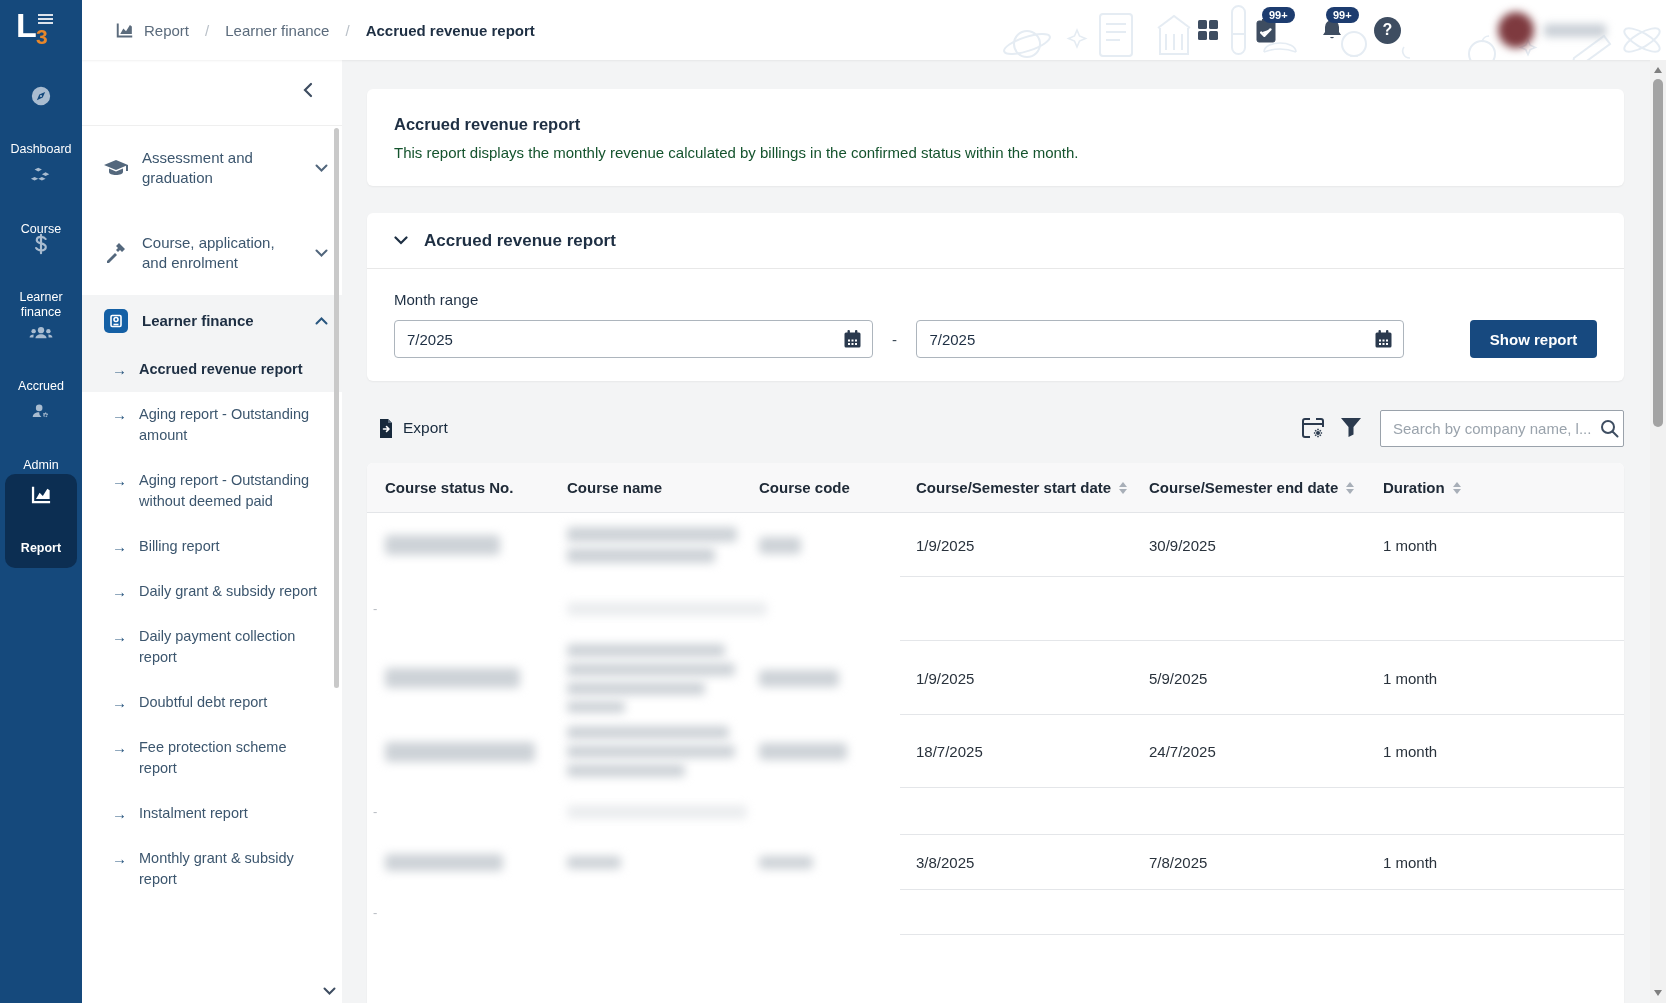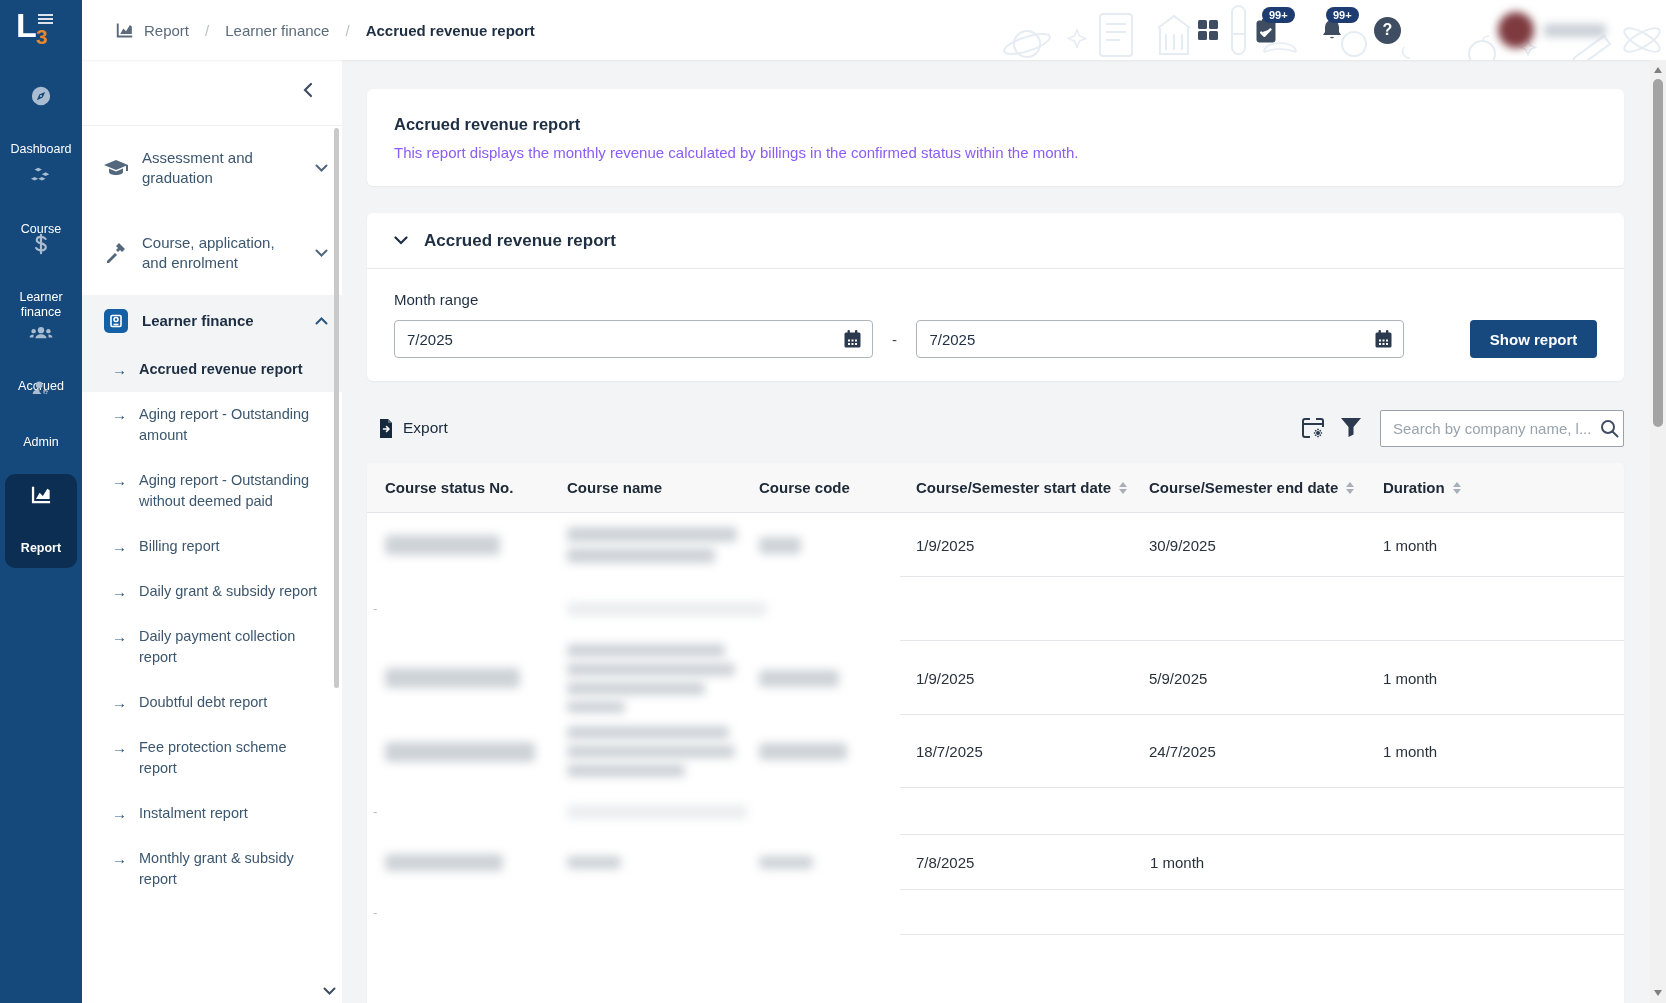--- a/index.html
+++ b/index.html
@@ -50,21 +50,21 @@
   .nav-link .arrow { color:#28567F; font-size:15px; line-height:1.4; }
   .nav-link.active { background:#F3F4F5; color:#1E2F43; font-weight:600; }
   .side-scroll-thumb { position:absolute; right:3px; top:68px; width:5px; height:560px; background:#C9C9C9; border-radius:3px; }
   .side-scroll-down { position:absolute; right:6px; bottom:8px; color:#3E4D61; cursor:pointer; }
 
   
   .main { position:absolute; left:342px; top:60px; width:1308px; height:943px; background:#F3F4F5; }
   .card { position:absolute; left:25px; width:1257px; background:#fff; border-radius:6px; box-shadow:0 1px 2px rgba(0,0,0,.05); }
   .info-card { top:29px; height:97px; padding:26px 27px; }
   .info-title { font-size:16.5px; font-weight:700; color:#1E2F43; margin-bottom:10px; }
-  .info-desc { font-size:15px; color:#8b5cf6; }
+  .info-desc { font-size:15px; color:#14532d; }
 
   .filter-card { top:153px; height:168px; }
   .filter-head { height:56px; display:flex; align-items:center; gap:16px; padding:0 27px; border-bottom:1px solid #E8E8E8; cursor:pointer; }
   .filter-title { font-size:17px; font-weight:700; color:#1E2F43; }
   .filter-body { position:relative; padding:22px 27px 0; }
   .field-label { font-size:15px; color:#1E2F43; margin-bottom:12px; }
   .inputs-row { display:flex; align-items:center; }
   .date-input { position:relative; height:38px; border:1px solid #ADB5BD; border-radius:4px; background:#fff; display:flex; }
   .date-input input { border:0; outline:0; font-size:15px; color:#1E2F43; padding:0 12px; width:100%; font-family:"Liberation Sans",sans-serif; background:transparent; }
   .date-input .cal { position:absolute; right:11px; top:9px; color:#2B3A4E; }
@@ -157,21 +157,21 @@
             <circle cx="13" cy="8" r="3.4"></circle>
             <path d="M13 12.4c-3.4 0-6 1.8-6 4.4h12c0-2.6-2.6-4.4-6-4.4z"></path>
             <circle cx="5" cy="9" r="2.4"></circle>
             <circle cx="21" cy="9" r="2.4"></circle>
             <path d="M5 12.6c-2.4 0-4.4 1.3-4.4 3.2h4.2M21 12.6c2.4 0 4.4 1.3 4.4 3.2h-4.2z"></path>
           </svg>
       </span>
       <span class="rlab">Accrued</span>
     </div>
 
-    <div class="rail-item" style="top:378px">
+    <div class="rail-item" style="top:401px">
       <span class="ric">
         <svg width="22" height="22" viewBox="0 0 24 24" fill="currentColor">
             <circle cx="10" cy="7.5" r="3.6"></circle>
             <path d="M10 12.4c-4 0-7 2.1-7 5.1h9.5a5.6 5.6 0 01-2.5-5.1z"></path>
             <path d="M17.5 12.2l.4 1.3 1.4.1.3 1.3-1.1.8.4 1.3-1.4.6-.9-1-1.2.6-1.1-.9.7-1.2-.9-1 .8-1.1 1.3.4.8-1.2h1.5z" opacity=".95"></path>
             <circle cx="17" cy="15.6" r="1.2" fill="#15497C"></circle>
           </svg>
       </span>
       <span class="rlab">Admin</span>
     </div>
@@ -574,20 +574,21 @@
           <div class="trow" style="height: 55px;">
             <div class="td c0">
               <div class="blob" style="width: 118px; height: 17px;"></div>
             </div>
             <div class="td c1">
               <div class="blob" style="width: 54px; height: 13px;"></div>
             </div>
             <div class="td c2">
               <div class="blob" style="width: 54px; height: 13px;"></div>
             </div>
+            <div class="td c3">3/8/2025</div>
             <div class="td c4">7/8/2025</div>
             <div class="td c5">1 month</div>
           </div>
           <div class="trow" style="height: 45px;">
             <div class="td c0"></div>
             <div class="td c1"></div>
             <div class="td c2"></div>
             <div class="td c3"></div>
             <div class="td c4"></div>
             <div class="td c5"></div>

